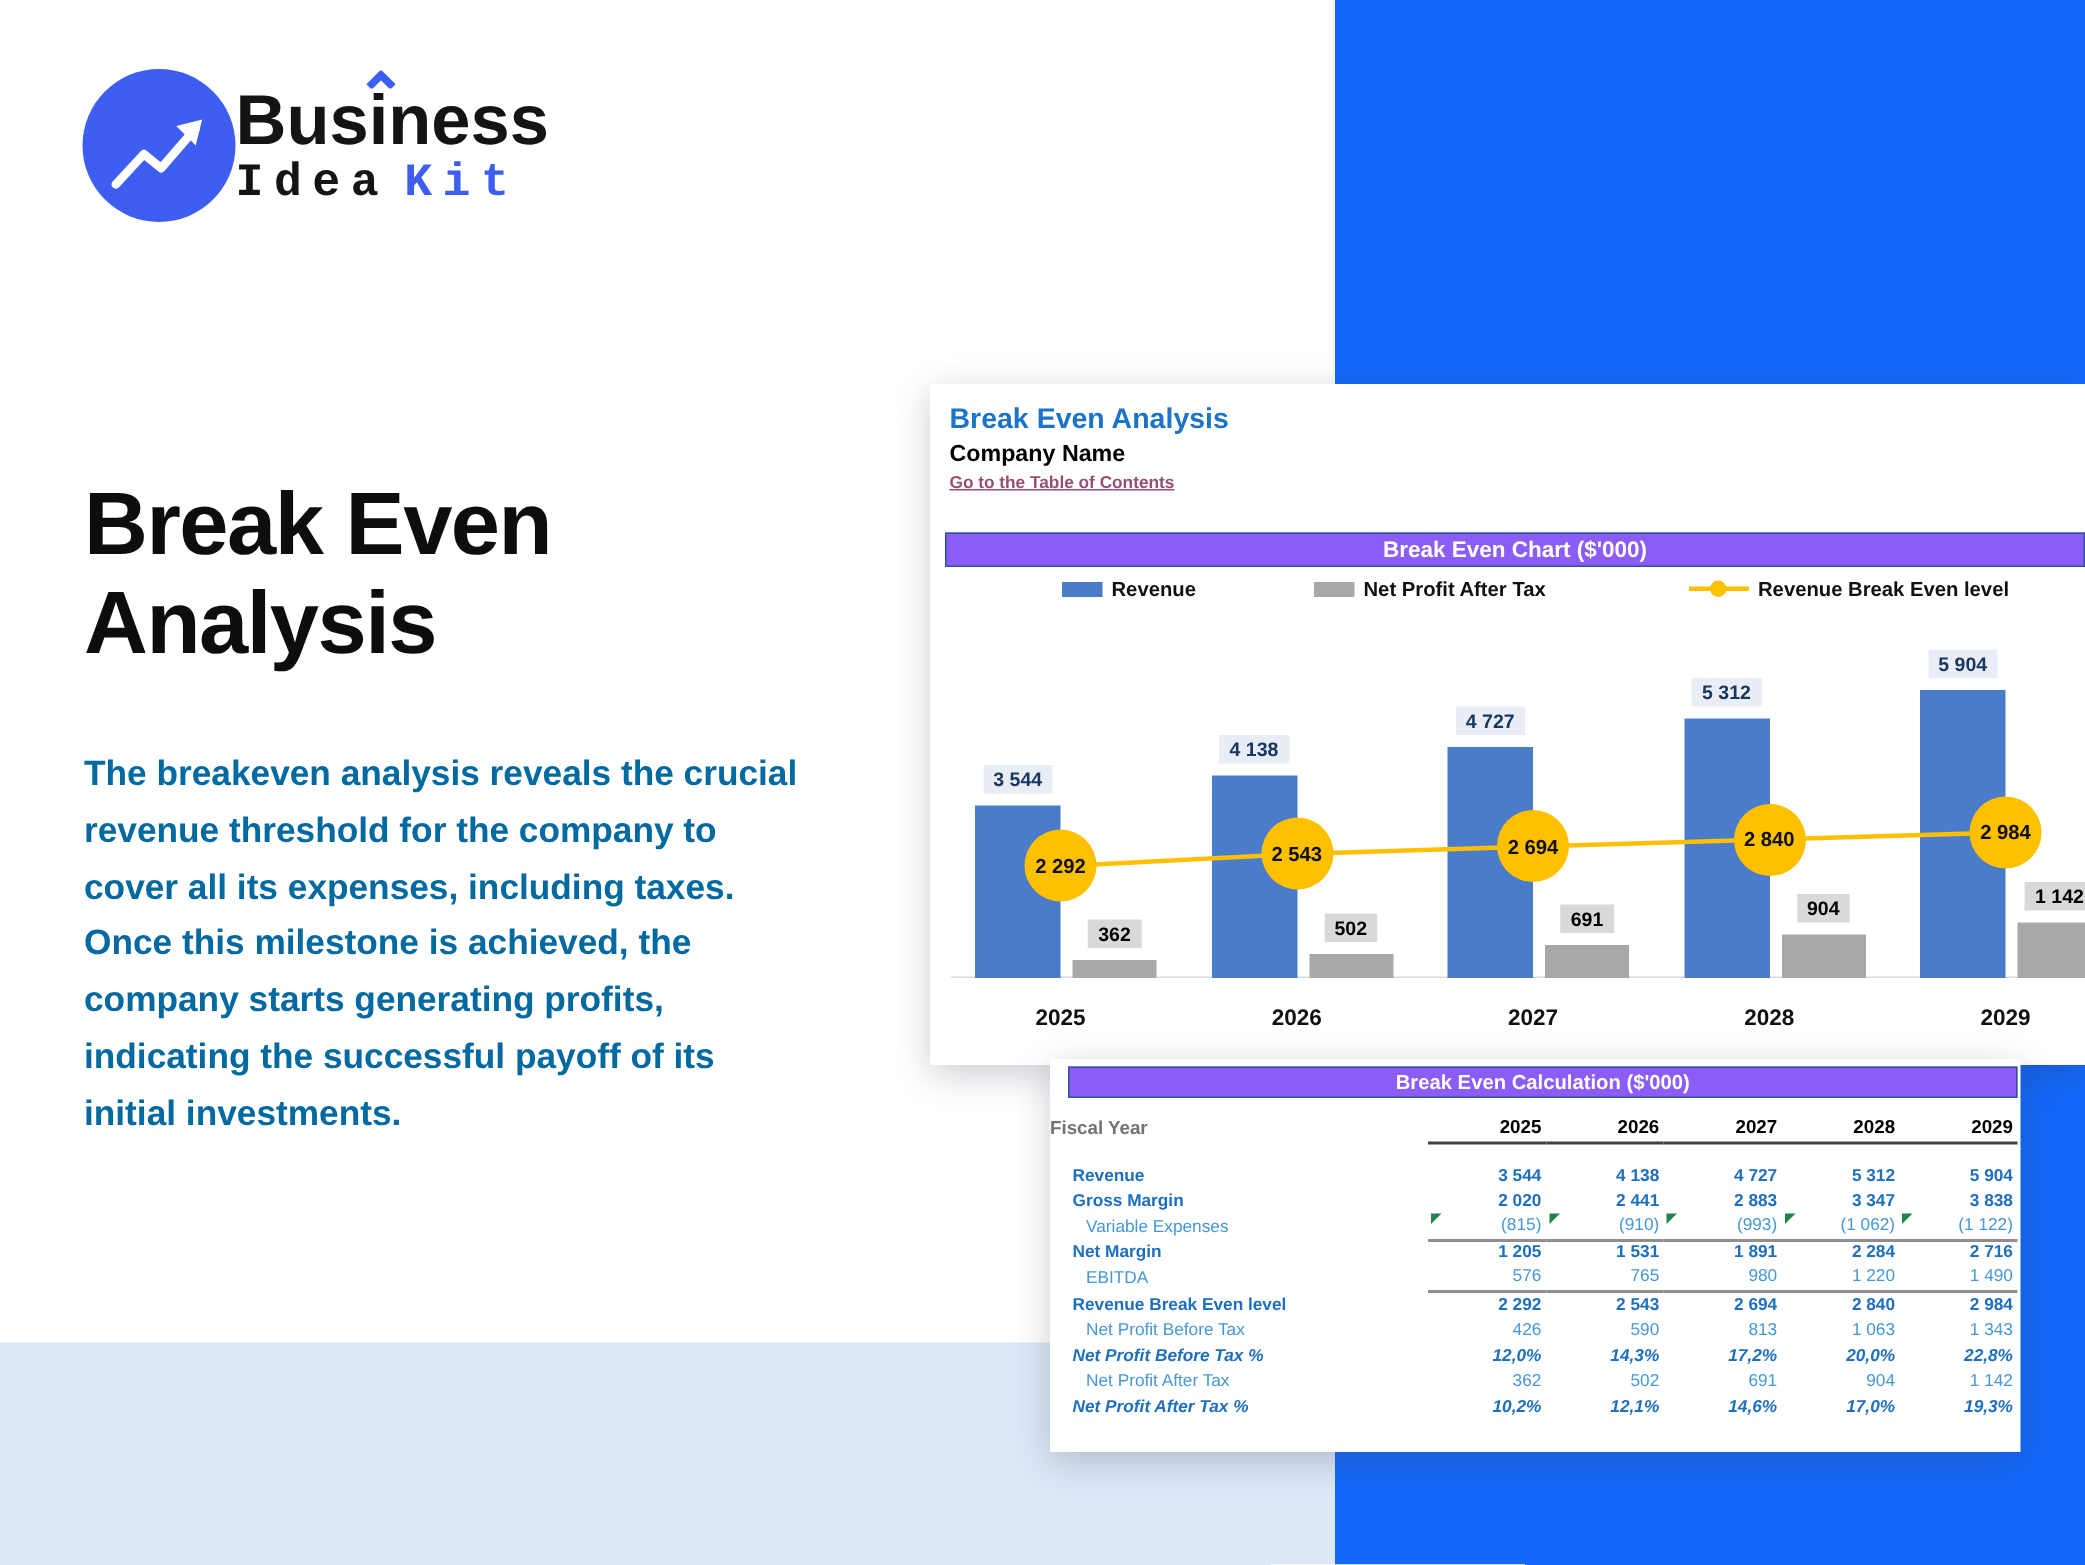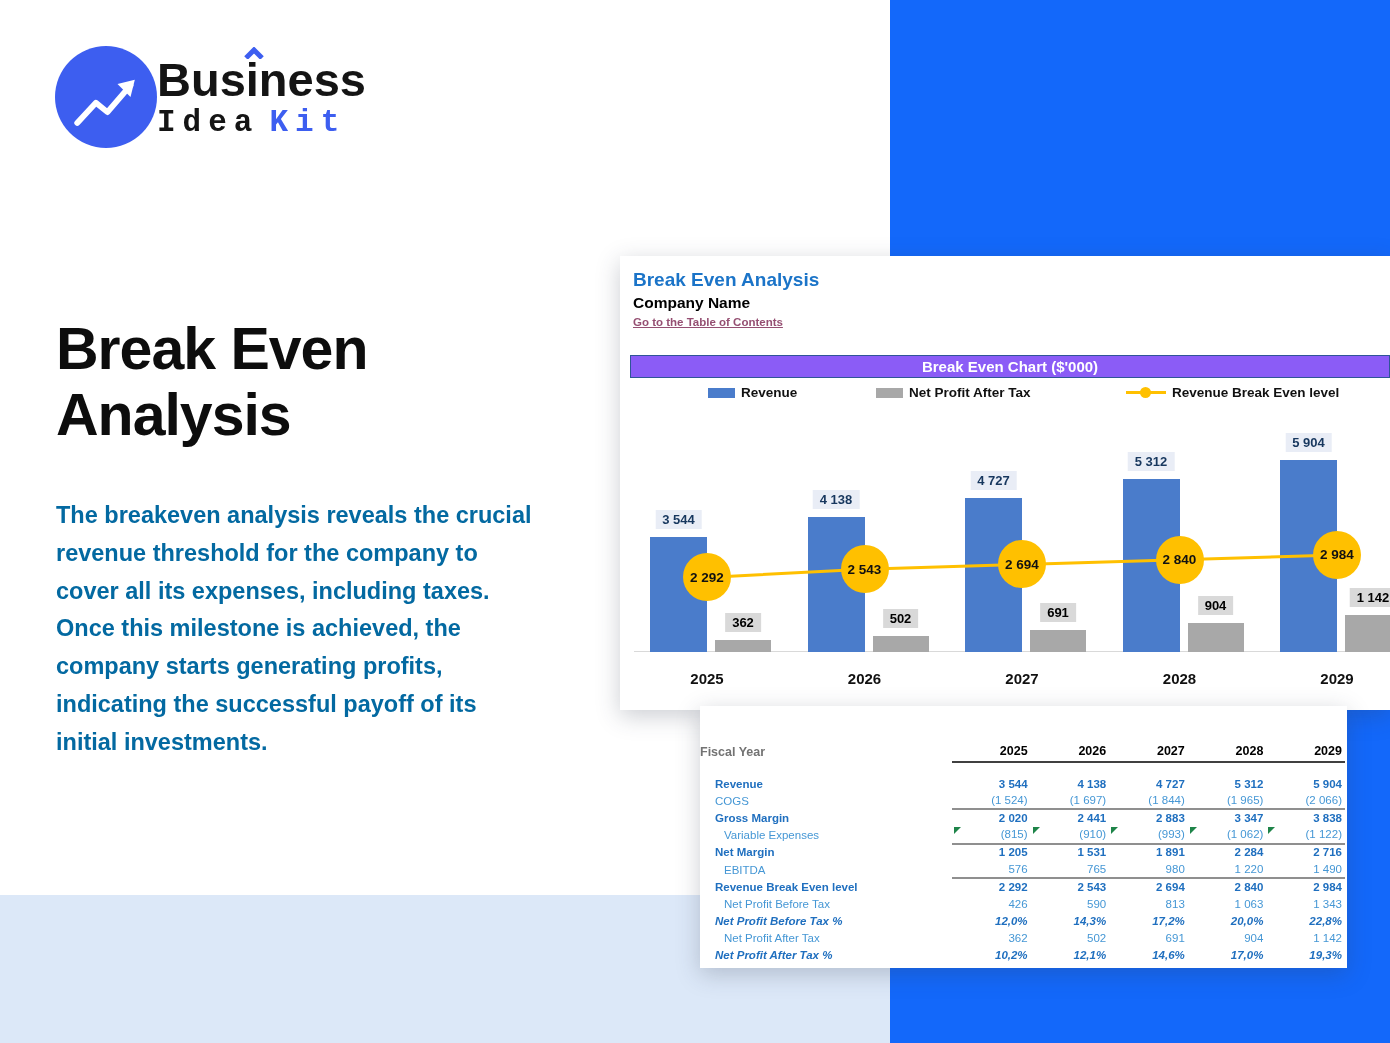--- a/index.html
+++ b/index.html
@@ -146,45 +146,38 @@
       </svg>
       <div class="bubble" style="left: 63px; bottom: 50.5366px;">2 292</div>
       <div class="bubble" style="left: 220.5px; bottom: 58.6992px;">2 543</div>
       <div class="bubble" style="left: 378px; bottom: 63.6098px;">2 694</div>
       <div class="bubble" style="left: 535.5px; bottom: 68.3577px;">2 840</div>
       <div class="bubble" style="left: 693px; bottom: 73.0407px;">2 984</div>
     </div>
 </div>
 
 <div class="card table-card">
+  <div class="hdr-bar table-hdr">Break Even Calculation ($'000)</div>
   <div id="tbl">
       <div class="trow trow-head">
         <div class="thead-lab">Fiscal Year</div>
         <div class="yhead">2025</div>
         <div class="yhead">2026</div>
         <div class="yhead">2027</div>
         <div class="yhead">2028</div>
         <div class="yhead">2029</div>
       </div>
       <div class="trow">
         <div class="lab b">Revenue</div>
         <div class="val b">3 544</div>
         <div class="val b">4 138</div>
         <div class="val b">4 727</div>
         <div class="val b">5 312</div>
         <div class="val b">5 904</div>
       </div>
-      <div class="trow sep">
-        <div class="lab">COGS</div>
-        <div class="val">(1 524)</div>
-        <div class="val">(1 697)</div>
-        <div class="val">(1 844)</div>
-        <div class="val">(1 965)</div>
-        <div class="val">(2 066)</div>
-      </div>
       <div class="trow">
         <div class="lab b">Gross Margin</div>
         <div class="val b">2 020</div>
         <div class="val b">2 441</div>
         <div class="val b">2 883</div>
         <div class="val b">3 347</div>
         <div class="val b">3 838</div>
       </div>
       <div class="trow sep">
         <div class="lab ind">Variable Expenses</div>

